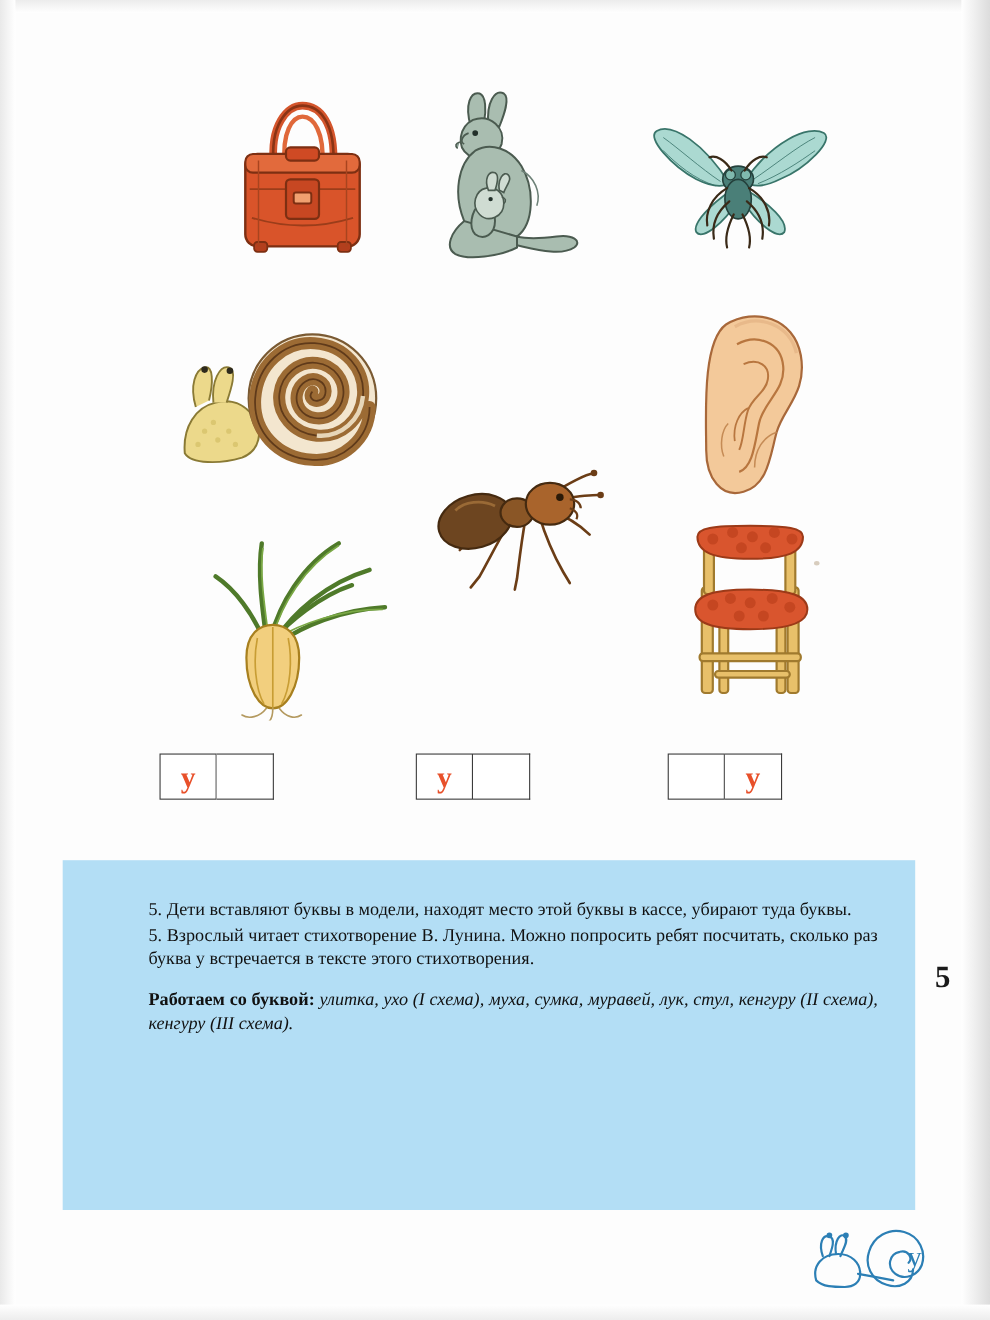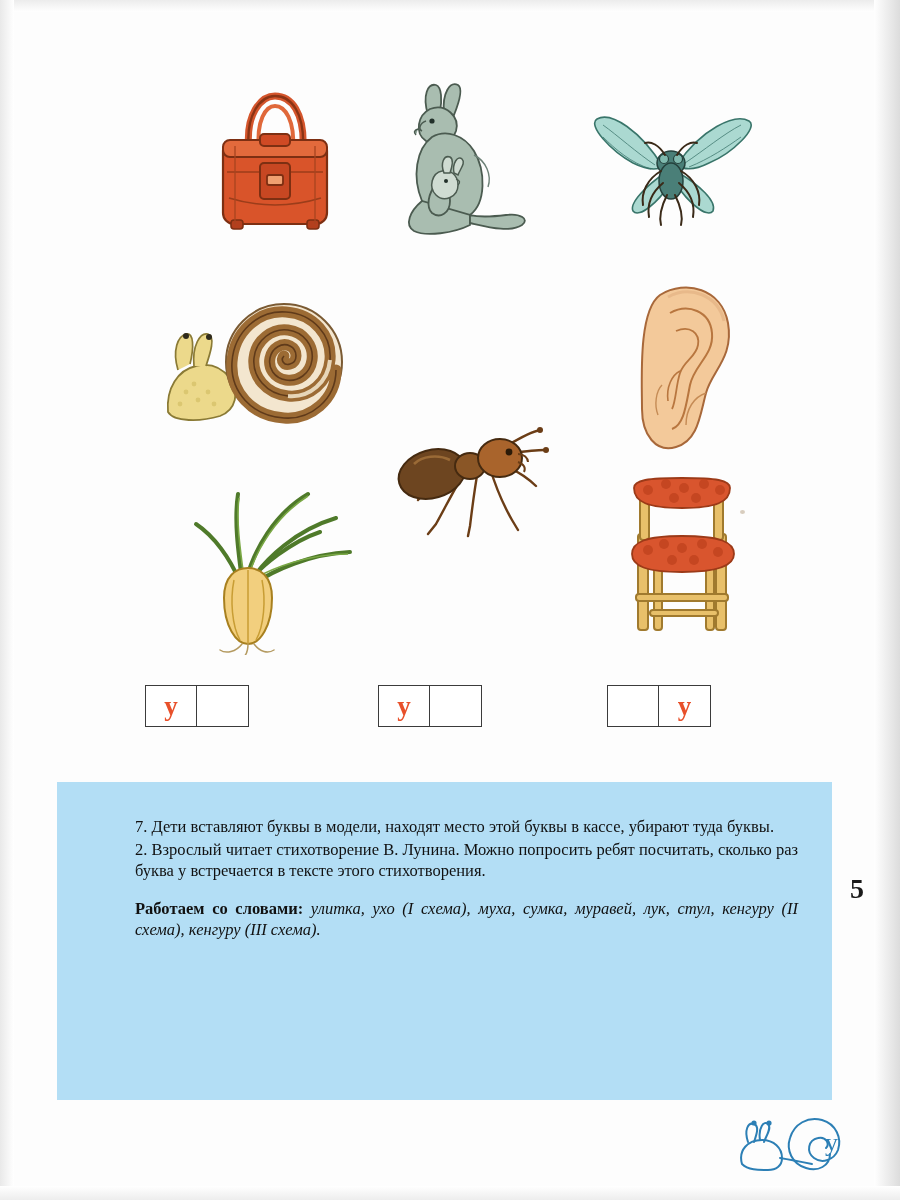--- a/index.html
+++ b/index.html
@@ -383,24 +383,24 @@
     </div>
 
     <div class="scheme scheme-3">
       <div class="cell"></div>
       <div class="cell">у</div>
     </div>
   </div>
 
   <div class="note">
     <div class="note-inner">
-      <p>7. Дети вставляют буквы в модели, находят место этой буквы в кассе, убирают туда буквы.</p>
-      <p>2. Взрослый читает стихотворение В. Лунина. Можно попросить ребят посчитать, сколько раз буква у встречается в тексте этого стихотворения.</p>
+      <p>5. Дети вставляют буквы в модели, находят место этой буквы в кассе, убирают туда буквы.</p>
+      <p>5. Взрослый читает стихотворение В. Лунина. Можно попросить ребят посчитать, сколько раз буква у встречается в тексте этого стихотворения.</p>
       <p class="words">
-        <b>Работаем со словами:</b>
+        <b>Работаем со буквой:</b>
         <i>улитка, ухо (I схема), муха, сумка, муравей, лук, стул, кенгуру (II схема), кенгуру (III схема).</i>
       </p>
     </div>
   </div>
 
   <div class="page-number">5</div>
 
   <div class="snail-deco">
     <svg width="120" height="78" viewBox="0 0 120 78">
       <g fill="none" stroke="#2c7fb5" stroke-width="2" stroke-linecap="round">

